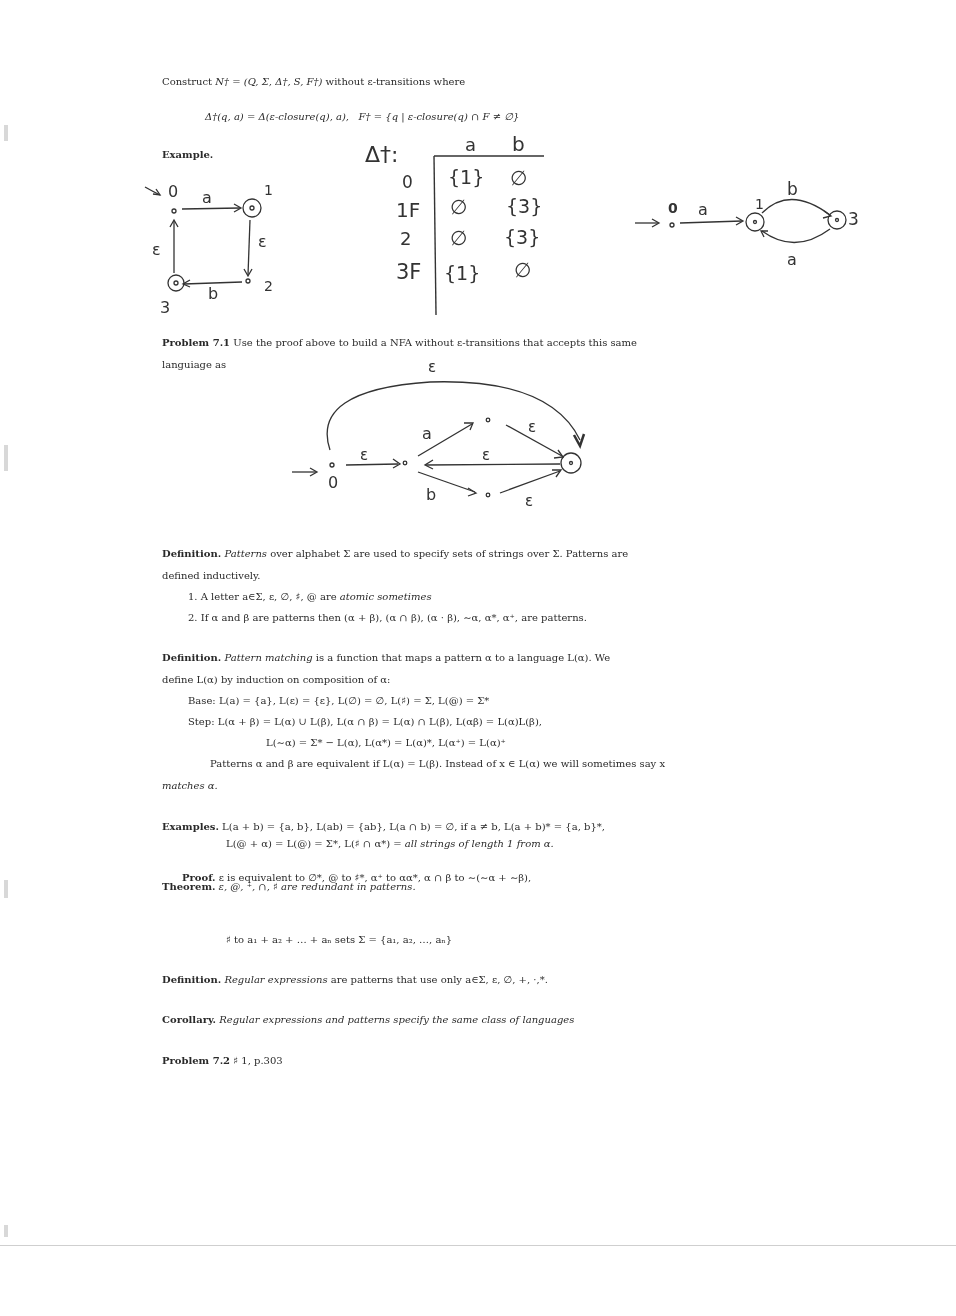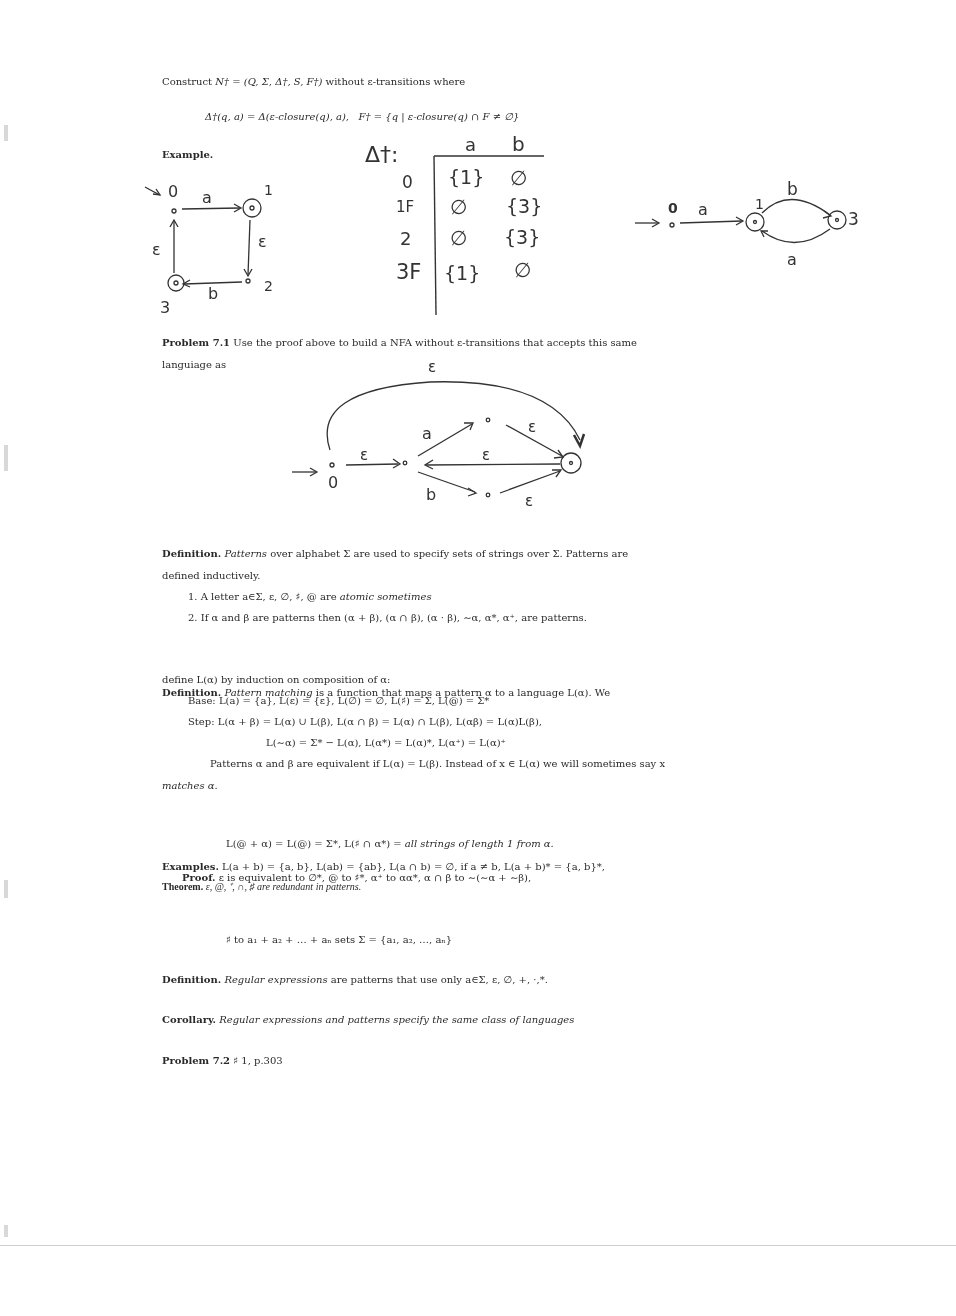--- a/index.html
+++ b/index.html
@@ -65,21 +65,21 @@
 </svg>
 <div class="abs hand" style="left:465px; top:134px; font-size:18px;">a</div>
 <div class="abs hand" style="left:512px; top:132px; font-size:20px;">b</div>
 
 <div>
   <div class="abs hand" style="left:402px; top:172px; font-size:17px;">0</div>
   <div class="abs hand" style="left:448px; top:166px; font-size:19px;">{1}</div>
   <div class="abs hand" style="left:510px; top:166px; font-size:20px;">∅</div>
 </div>
 <div>
-  <div class="abs hand" style="left:396px; top:198px; font-size:15px;">1F</div>
+  <div class="abs hand" style="left:396px; top:198px; font-size:20px;">1F</div>
   <div class="abs hand" style="left:450px; top:195px; font-size:20px;">∅</div>
   <div class="abs hand" style="left:506px; top:195px; font-size:19px;">{3}</div>
 </div>
 <div>
   <div class="abs hand" style="left:400px; top:228px; font-size:18px;">2</div>
   <div class="abs hand" style="left:450px; top:226px; font-size:20px;">∅</div>
   <div class="abs hand" style="left:504px; top:226px; font-size:19px;">{3}</div>
 </div>
 <div>
   <div class="abs hand" style="left:396px; top:260px; font-size:21px;">3F</div>
@@ -153,38 +153,38 @@
 
 <div class="line" style="top:544px;">
   <span class="b">Definition.</span> <span class="i">Patterns</span><span> over alphabet Σ are used to specify sets of strings over Σ. Patterns are</span>
 </div>
 <div class="line" style="top:566px;">defined inductively.</div>
 <div class="line" style="top:587px; left:188px;">
   <span>1. A letter a∈Σ, ε, ∅, ♯, @ are </span><span class="i">atomic sometimes</span>
 </div>
 <div class="line" style="top:608px; left:188px;">2. If α and β are patterns then (α + β), (α ∩ β), (α · β), ∼α, α*, α⁺, are patterns.</div>
 
-<div class="line" style="top:648px;margin-top:35px;">
+<div class="line" style="top:648px;">
   <span class="b">Definition.</span> <span class="i">Pattern matching</span><span> is a function that maps a pattern α to a language L(α). We</span>
 </div>
 <div class="line" style="top:670px;">define L(α) by induction on composition of α:</div>
 <div class="line" style="top:691px; left:188px;">Base: L(a) = {a},   L(ε) = {ε},   L(∅) = ∅,   L(♯) = Σ,   L(@) = Σ*</div>
 <div class="line" style="top:712px; left:188px;">Step: L(α + β) = L(α) ∪ L(β),  L(α ∩ β) = L(α) ∩ L(β),  L(αβ) = L(α)L(β),</div>
 <div class="line" style="top:733px; left:242px;margin-left:24px;">L(∼α) = Σ* − L(α),  L(α*) = L(α)*,  L(α⁺) = L(α)⁺</div>
 <div class="line" style="top:754px;margin-left:48px;">Patterns α and β are equivalent if L(α) = L(β). Instead of x ∈ L(α) we will sometimes say x</div>
 <div class="line i" style="top:776px;">matches α.</div>
 
-<div class="line" style="top:817px;margin-top:40px;">
+<div class="line" style="top:817px;">
   <span class="b">Examples.</span><span> L(a + b) = {a, b},  L(ab) = {ab},  L(a ∩ b) = ∅, if a ≠ b, L(a + b)* = {a, b}*,</span>
 </div>
 <div class="line" style="top:827px; left:226px;margin-top:7px;">
   <span>L(@ + α) = L(@) = Σ*, L(♯ ∩ α*) = </span><span class="i">all strings of length 1 from α.</span>
 </div>
 
-<div class="line" style="top:877px;font-family:Liberation Serif, serif;">
+<div class="line" style="top:877px;">
   <span class="b">Theorem.</span><span class="i"> ε,  @,  ⁺,  ∩,  ♯ are redundant in patterns.</span>
 </div>
 
 <div class="line" style="top:868px;margin-left:20px;">
   <span class="b">Proof.</span><span> ε is equivalent to ∅*, @ to ♯*, α⁺ to αα*, α ∩ β to ∼(∼α + ∼β),</span>
 </div>
 <div class="line" style="top:930px; left:226px;">♯ to a₁ + a₂ + … + aₙ sets Σ = {a₁, a₂, …, aₙ}</div>
 
 <div class="line" style="top:970px;">
   <span class="b">Definition.</span> <span class="i">Regular expressions</span><span> are patterns that use only a∈Σ, ε, ∅, +, ·,*.</span>

